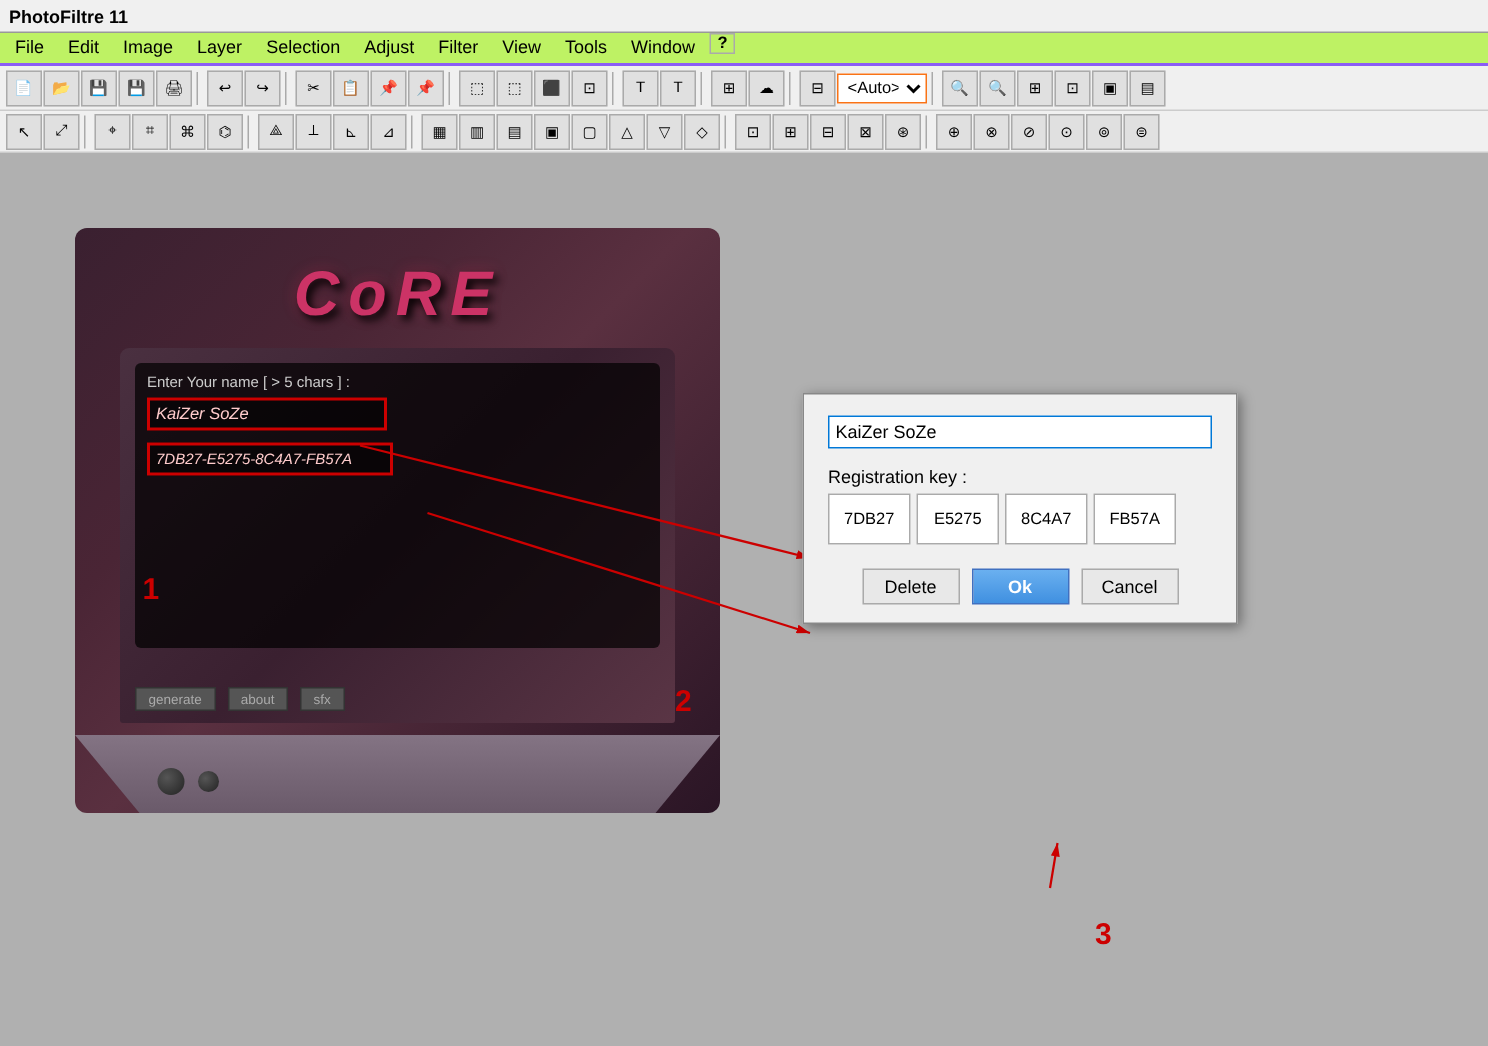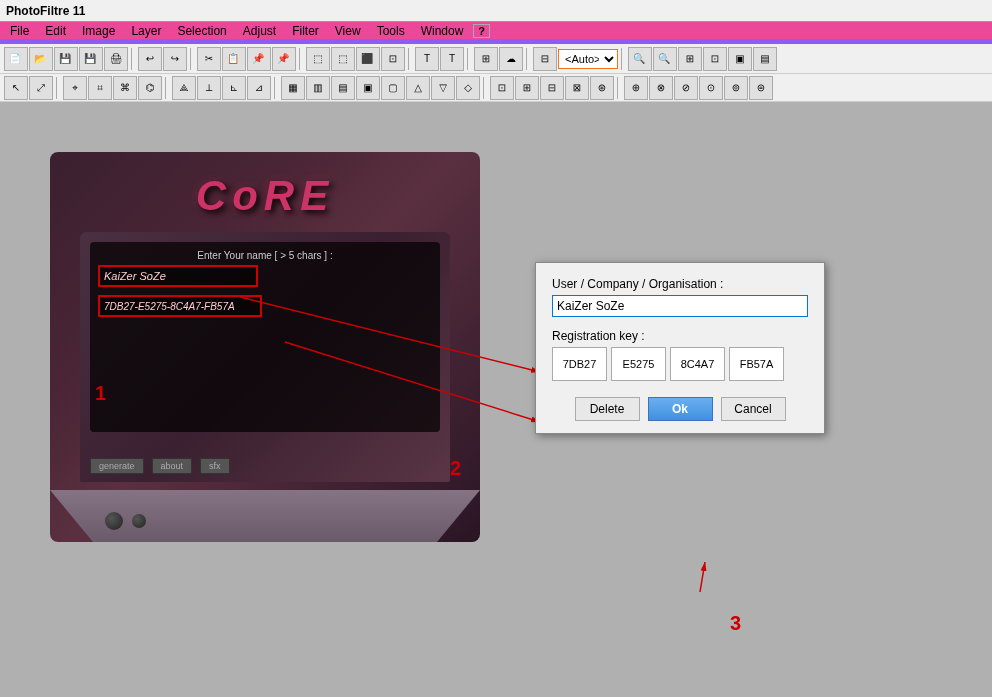--- a/index.html
+++ b/index.html
@@ -20,25 +20,25 @@
       height: 22px;
       display: flex;
       align-items: center;
       padding: 0 6px;
       font-size: 12px;
       font-weight: bold;
     }
 
     
     .menu-bar {
-      background: #ec4899;
-      border-bottom: 5px solid #8b5cf6;
-      height: 22px;
-      display: flex;
-      align-items: center;
+      background: #bef264;
+      border-bottom: 2px solid #8b5cf6;
+      height: 22px;
+      display: flex;
+      align-items: flex-start;
       padding: 0 2px;
     }
     .menu-bar span {
       padding: 2px 8px;
       cursor: pointer;
       font-size: 12px;
     }
     .menu-bar .help-btn {
       border: 1px solid #aaa;
       padding: 0px 4px;
@@ -350,21 +350,21 @@
   <div class="tb-btn">⊜</div>
 </div>
 
 <div class="canvas-area">
 
   <div style="position:absolute; left:50px; top:50px;">
     <div class="game-image-bg">
 
       <div style="position:absolute; top:20px; left:50%; transform:translateX(-50%); font-size:42px; font-weight:900; color:#cc3366; text-shadow:3px 3px 6px #000, 0 0 10px #ff336644; font-style:italic; letter-spacing:6px; white-space:nowrap;">CoRE</div>
 
-      <div style="position:absolute; top:80px; left:30px; right:30px; bottom:60px; background:linear-gradient(135deg,#4a3040,#3a2030,#5a3545); border-radius:6px 6px 2px 2px;text-align:center;">
+      <div style="position:absolute; top:80px; left:30px; right:30px; bottom:60px; background:linear-gradient(135deg,#4a3040,#3a2030,#5a3545); border-radius:6px 6px 2px 2px;">
 
         <div style="position:absolute; top:10px; left:10px; right:10px; bottom:50px; background:rgba(0,0,0,0.7); border-radius:4px; padding:8px;">
 
           <div style="color:#cccccc; font-size:10px; margin-bottom:4px;">Enter Your name [ &gt; 5 chars ] :</div>
 
           <div class="img-name-box" style="position:relative; top:auto; left:auto; margin-bottom:8px;">
             <span class="img-name-text">KaiZer SoZe</span>
           </div>
 
           <div class="img-key-box" style="position:relative; top:auto; left:auto;">
@@ -402,21 +402,20 @@
 
     <line x1="240" y1="195" x2="540" y2="270" stroke="#cc0000" stroke-width="1.5" marker-end="url(#arrowhead)"></line>
 
     <line x1="285" y1="240" x2="540" y2="320" stroke="#cc0000" stroke-width="1.5" marker-end="url(#arrowhead)"></line>
 
     <line x1="700" y1="490" x2="705" y2="460" stroke="#cc0000" stroke-width="1.5" marker-end="url(#arrowhead)"></line>
   </svg>
 
   <div class="dialog">
     <div class="dialog-body">
-      <div class="dialog-label">User / Company / Organisation :</div>
       <input type="text" class="dialog-input" value="KaiZer SoZe" style="">
       
       <div class="dialog-label">Registration key :</div>
       <div class="dialog-key-row">
         <input type="text" class="dialog-key-input" value="7DB27" style="">
         <input type="text" class="dialog-key-input" value="E5275" style="">
         <input type="text" class="dialog-key-input" value="8C4A7" style="">
         <input type="text" class="dialog-key-input" value="FB57A" style="">
       </div>
       

